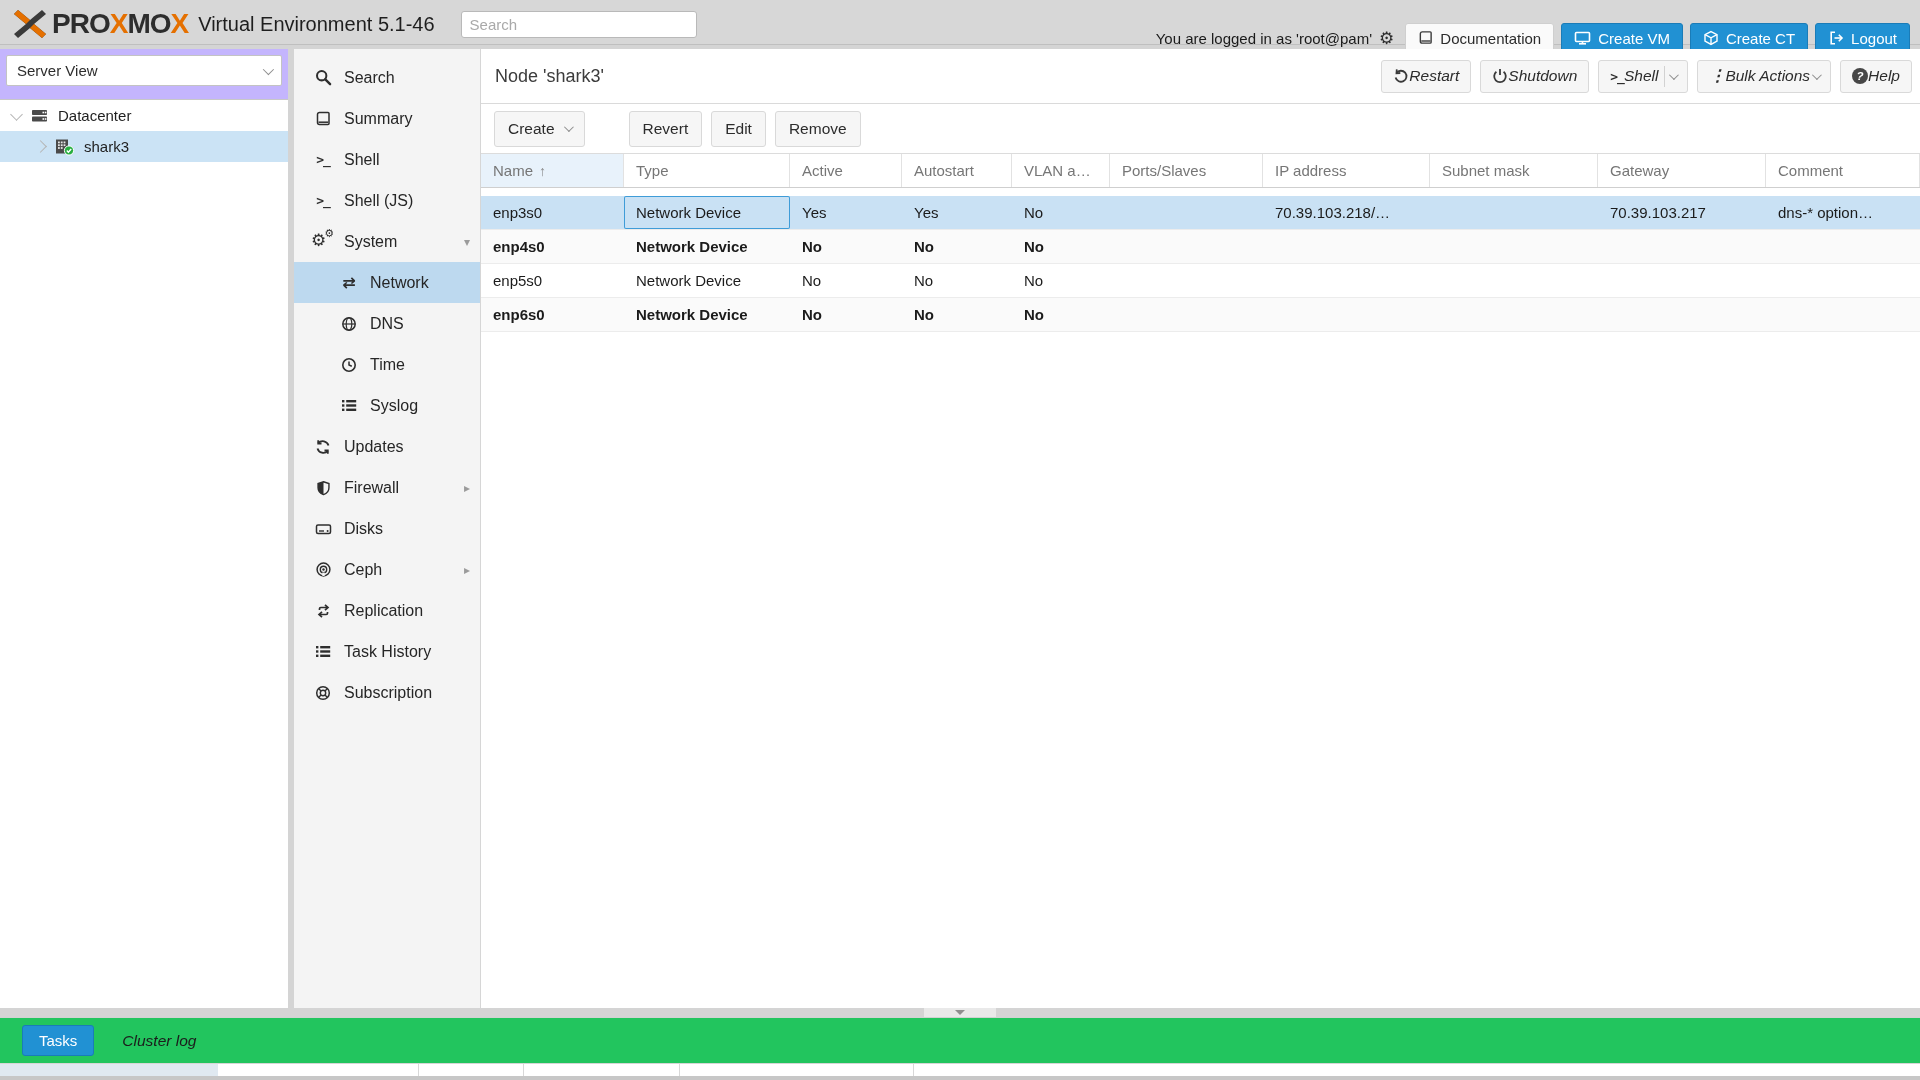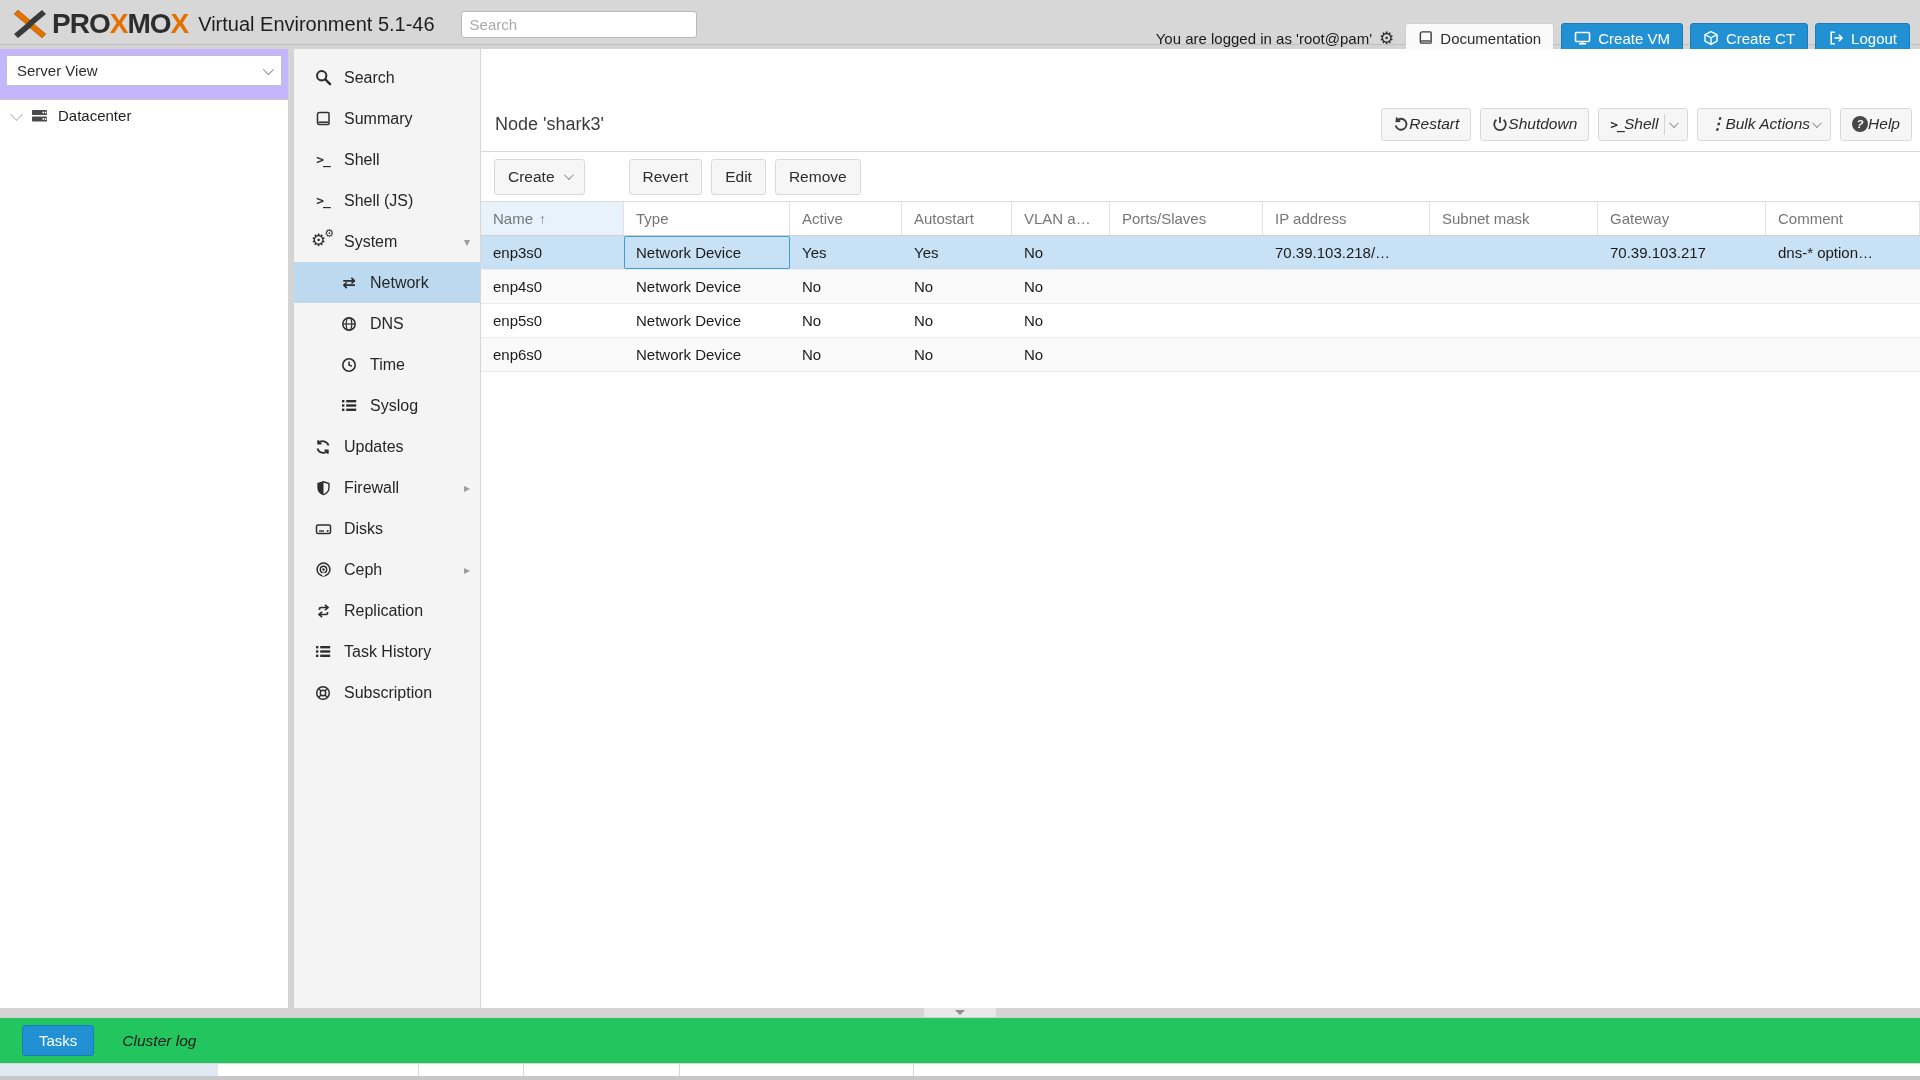--- a/index.html
+++ b/index.html
@@ -55,21 +55,21 @@
   .mi .expand { margin-left:auto; font-size:12px; color:#9b9b9b; }
   .term { font-family:"DejaVu Sans Mono","Liberation Mono",monospace; font-weight:bold; font-size:13px; letter-spacing:-1px; }
   .gears { position:relative; width:20px; height:18px; }
   .gears .g1 { position:absolute; left:-2px; top:-3px; font-size:17px; }
   .gears .g2 { position:absolute; right:-1px; top:-6px; font-size:11px; }
   .uni-ic { font-size:16px; font-weight:bold; line-height:1; }
 
   
   .content { position:absolute; top:49px; left:481px; width:1439px; height:959px; background:#fff; }
   .content-header { height:55px; display:flex; align-items:center; padding:0 8px 0 14px;
-                    border-bottom:1px solid #dadada;margin-top:48px; }
+                    border-bottom:1px solid #dadada; }
   .node-title { font-size:18px; color:#3c3c3c; }
   .node-actions { margin-left:auto; display:flex; align-items:center; gap:9px; }
   .abtn { display:inline-flex; align-items:center; height:33px; padding:0 11px;
           background:#f6f6f6; border:1px solid #d9d9d9; border-radius:3px; font-size:15.5px;
           color:#2c2c2c; cursor:pointer; white-space:nowrap;font-style:italic; }
   .abtn svg { display:block; flex:none; }
   .split-div { width:1px; height:21px; background:#d2d2d2; margin:0 4px 0 6px; }
   .qmark { width:16px; height:16px; border-radius:50%; background:#474747; color:#fff;
            font-size:11.5px; font-weight:bold; text-align:center; line-height:16px; }
 
@@ -84,22 +84,22 @@
   .trow { display:grid; grid-template-columns:143px 166px 112px 110px 98px 153px 167px 168px 168px 154px;
           align-items:stretch; height:34px; }
   .grid-head { height:35px; border-top:1px solid #dcdcdc; border-bottom:1px solid #cfcfcf;text-align:center; }
   .hcell { display:flex; align-items:center; padding-left:12px; font-size:15px; color:#767676;
            border-right:1px solid #e2e2e2; background:#fff; cursor:pointer; white-space:nowrap; overflow:hidden; }
   .hcell.sorted { background:#e8f2fb; }
   .sort-arrow { margin-left:6px; color:#8a8a8a; font-size:14px; }
   .dcell { display:flex; align-items:center; padding-left:12px; font-size:15px; color:#1b1b1b;
            white-space:nowrap; overflow:hidden; }
   .drow { border-bottom:1px solid #ececec; cursor:pointer; }
-  .drow.striped { background:#fafafa; }
-  .drow.selected { background:#c9e1f4; }
+  .drow.striped { background:#fafafa;font-weight:bold; }
+  .drow.selected { background:#c9e1f4;margin-top:8px; }
   .cell-focus { box-shadow:inset 0 0 0 1px #3f9cd8; border-radius:2px; }
 
   
   .splitter { position:absolute; top:1008px; left:0; width:1920px; height:9px; background:#d4d4d4; }
   .collapse-handle { position:absolute; left:924px; top:0; width:72px; height:9px; background:#e9e9e9;
                      display:flex; align-items:center; justify-content:center; cursor:pointer; }
   .collapse-tri { width:0; height:0; border-left:5px solid transparent; border-right:5px solid transparent;
                   border-top:5px solid #8f8f8f; }
   .statusbar { position:absolute; top:1017px; left:0; width:1920px; height:46px; background:#22c55e;
                border-top:1px solid #d2d2d2; display:flex; align-items:center; padding-left:22px; }
@@ -176,20 +176,39 @@
             <rect x="1" y="2" width="15" height="5" rx="0.8" fill="#4a4a4a"></rect>
             <rect x="1" y="8.5" width="15" height="5" rx="0.8" fill="#4a4a4a"></rect>
             <rect x="11.5" y="3.7" width="1.6" height="1.6" fill="#fff"></rect>
               <rect x="13.8" y="3.7" width="1.6" height="1.6" fill="#fff"></rect>
             <rect x="11.5" y="10.2" width="1.6" height="1.6" fill="#fff"></rect>
               <rect x="13.8" y="10.2" width="1.6" height="1.6" fill="#fff"></rect>
           </svg>
         </span>
         <span>Datacenter</span>
       </div>
+      <div class="tree-row selected">
+        <span class="texp closed"></span>
+        <span class="tree-ico">
+          <svg width="20" height="18" viewBox="0 0 20 18">
+            <rect x="1" y="1.5" width="12" height="14" fill="#4a4a4a"></rect>
+            <rect x="3" y="3.5" width="1.8" height="1.8" fill="#e6e6e6"></rect>
+              <rect x="5.8" y="3.5" width="1.8" height="1.8" fill="#e6e6e6"></rect>
+              <rect x="8.6" y="3.5" width="1.8" height="1.8" fill="#e6e6e6"></rect>
+            <rect x="3" y="6.3" width="1.8" height="1.8" fill="#e6e6e6"></rect>
+              <rect x="5.8" y="6.3" width="1.8" height="1.8" fill="#e6e6e6"></rect>
+              <rect x="8.6" y="6.3" width="1.8" height="1.8" fill="#e6e6e6"></rect>
+            <rect x="3" y="9.1" width="1.8" height="1.8" fill="#e6e6e6"></rect>
+              <rect x="5.8" y="9.1" width="1.8" height="1.8" fill="#e6e6e6"></rect>
+            <circle cx="14" cy="12.5" r="4.6" fill="#27ae3f" stroke="#fff" stroke-width="1"></circle>
+            <path d="M11.8 12.6 L13.4 14.2 L16.2 11" fill="none" stroke="#fff" stroke-width="1.4"></path>
+          </svg>
+        </span>
+        <span>shark3</span>
+      </div>
     </div>
   </div>
 
   <nav class="side-menu">
     <div class="mi">
       <span class="ic">
         <svg width="17" height="17" viewBox="0 0 16 16">
             <circle cx="6.3" cy="6.3" r="4.4" fill="none" stroke="#2e2e2e" stroke-width="1.9"></circle>
             <line x1="9.7" y1="9.7" x2="14.2" y2="14.2" stroke="#2e2e2e" stroke-width="2.3" stroke-linecap="round"></line>
           </svg>

